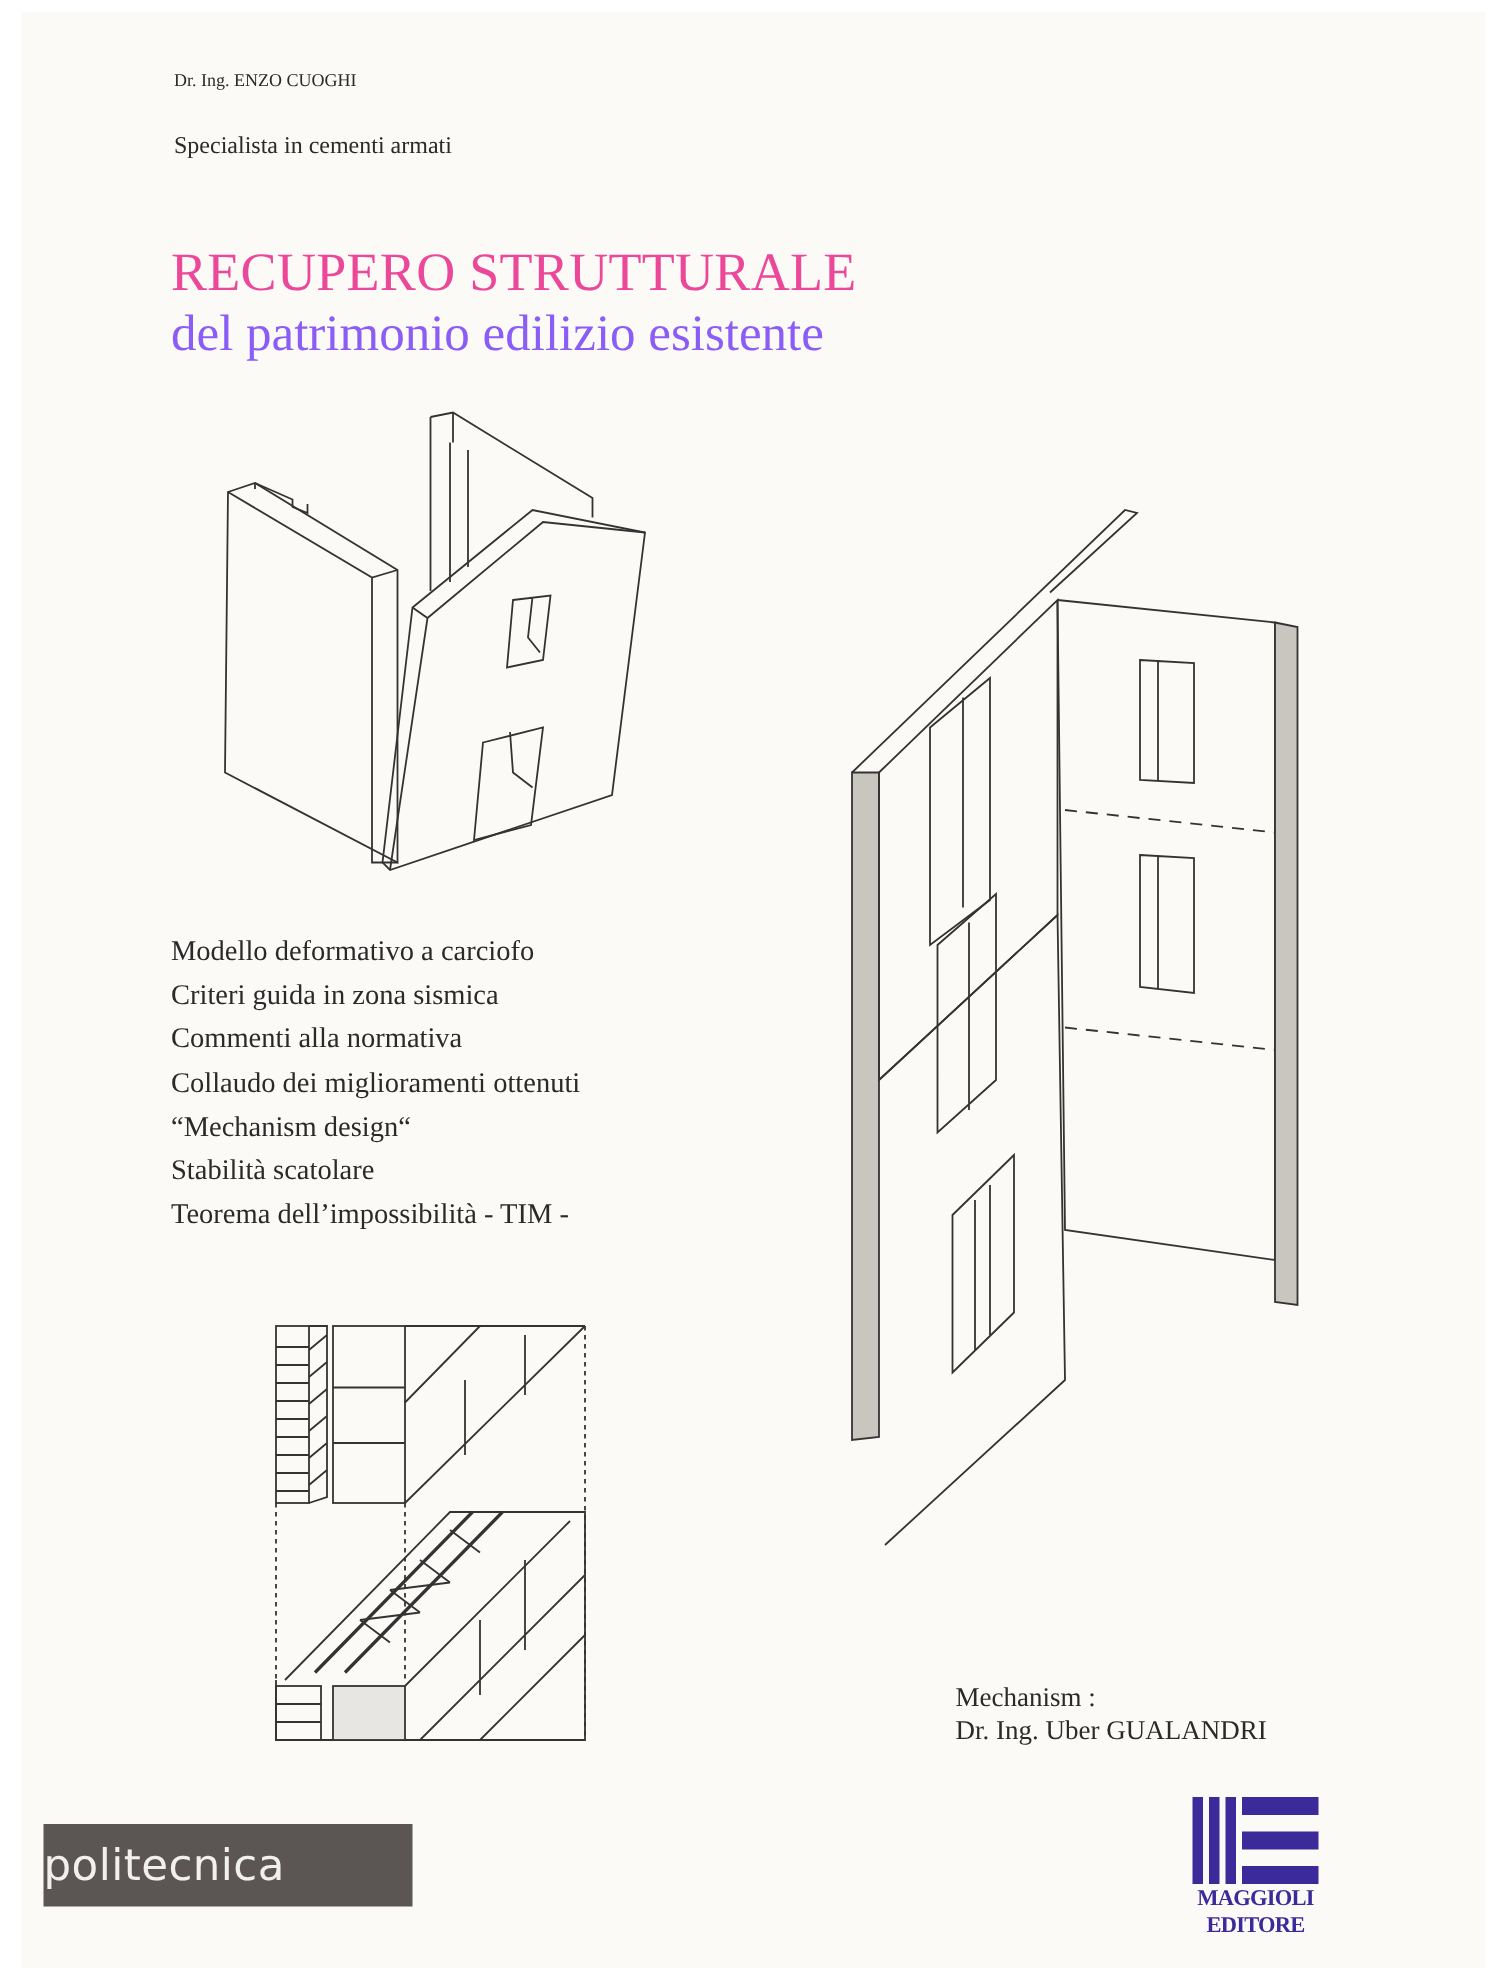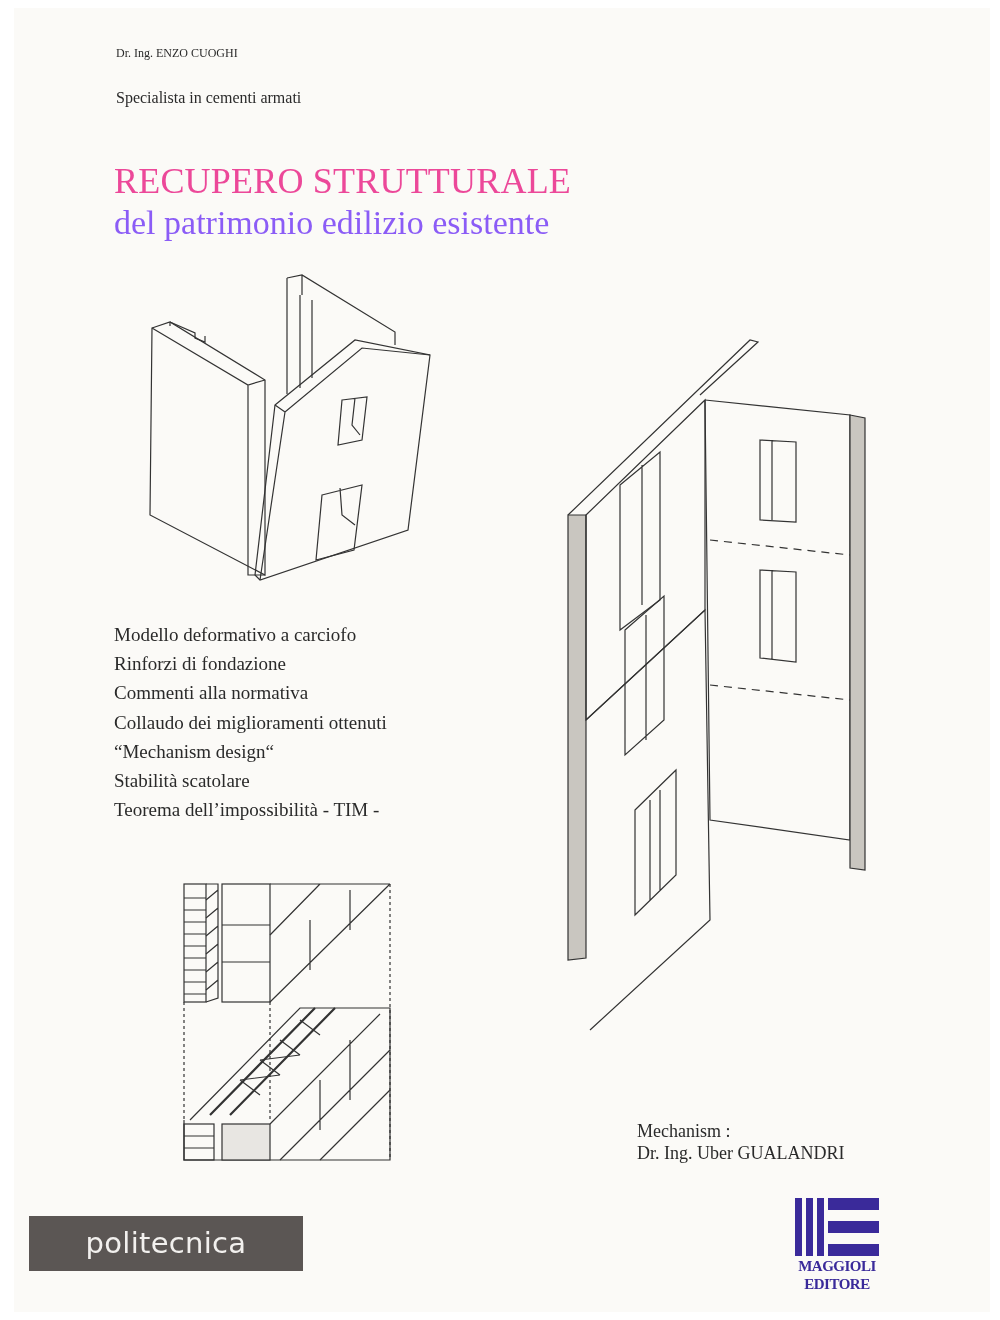--- a/index.html
+++ b/index.html
@@ -6,22 +6,22 @@
   body { width:1000px; height:1320px; background:#ffffff; position:relative; overflow:hidden; }
   .cover { position:absolute; left:14px; top:8px; width:976px; height:1304px; background:#fbfaf7; }
   .serif { font-family:"Liberation Serif", "DejaVu Serif", serif; color:#2a2a2a; }
   .author { position:absolute; left:116px; top:46px; font-size:12px; }
   .spec { position:absolute; left:116px; top:89px; font-size:16px; }
   .title1 { position:absolute; left:114px; top:160px; font-size:36px; letter-spacing:0.2px; color:#ec4899; }
   .title2 { position:absolute; left:114px; top:204px; font-size:34px; color:#8b5cf6; }
   .topics { position:absolute; left:114px; top:620px; font-size:19px; line-height:29.2px; color:#2a2a2a; }
   .topics div { white-space:nowrap; }
   .preface { position:absolute; left:637px; top:1120px; font-size:18px; line-height:22px; color:#2a2a2a; }
-  .politecnica { position:absolute; left:29px; top:1216px; width:274px; height:55px; background:#5b5654;
-     color:#f2f0ee; font-family:"DejaVu Sans", sans-serif; font-size:29px; line-height:55px; text-align:center; letter-spacing:0.3px; }
+  .politecnica { position:absolute; left:29px; top:1216px; width:246px; height:55px; background:#5b5654;
+     color:#f2f0ee; font-family:"DejaVu Sans", sans-serif; font-size:29px; line-height:55px; letter-spacing:0.3px; }
   .maggioli { position:absolute; left:795px; top:1198px; width:84px; }
   .maggioli .mark { display:flex; gap:4px; height:58px; }
   .maggioli .bar { width:7px; background:#3a2a9a; }
   .maggioli .rows { flex:1; display:flex; flex-direction:column; justify-content:space-between; }
   .maggioli .row { height:12px; background:#3a2a9a; }
   .maggioli .txt { font-family:Liberation Serif, serif; font-weight:bold; color:#3a2a9a; font-size:15px; line-height:15px; text-align:center; margin-top:3px; letter-spacing:-0.5px; }
   svg.drawing { position:absolute; overflow:visible; }
   svg.drawing path, svg.drawing line, svg.drawing polygon, svg.drawing rect { fill:none; stroke:#333; stroke-width:1.2; }
 </style>
 </head>
@@ -56,21 +56,21 @@
   <path d="M150 200 L290 215 M150 345 L290 360" stroke-dasharray="8 6"></path>
   <path d="M60 145 L100 112 L100 260 L60 290 Z M82 125 L82 265"></path>
   <path d="M200 100 L236 102 L236 182 L200 180 Z M212 100 L212 180"></path>
   <path d="M65 290 L104 256 L104 380 L65 415 Z M86 275 L86 400"></path>
   <path d="M200 230 L236 232 L236 322 L200 318 Z M212 230 L212 320"></path>
   <path d="M75 470 L116 430 L116 535 L75 575 Z M90 460 L90 560 M100 450 L100 550"></path>
 </svg>
 
 <div class="serif topics">
   <div>Modello deformativo a carciofo</div>
-  <div>Rinforzi di fondazione</div>
+  <div>Criteri guida in zona sismica</div>
   <div>Commenti alla normativa</div>
   <div>Collaudo dei miglioramenti ottenuti</div>
   <div>“Mechanism design“</div>
   <div>Stabilità scatolare</div>
   <div>Teorema dell’impossibilità - TIM -</div>
 </div>
 
 <svg class="drawing" style="left:180px;top:880px;" width="230" height="290" viewBox="0 0 230 290">
   <rect x="4" y="4" width="22" height="118"></rect>
   <path d="M4 18 H26 M4 30 H26 M4 42 H26 M4 54 H26 M4 66 H26 M4 78 H26 M4 90 H26 M4 102 H26 M4 114 H26"></path>

